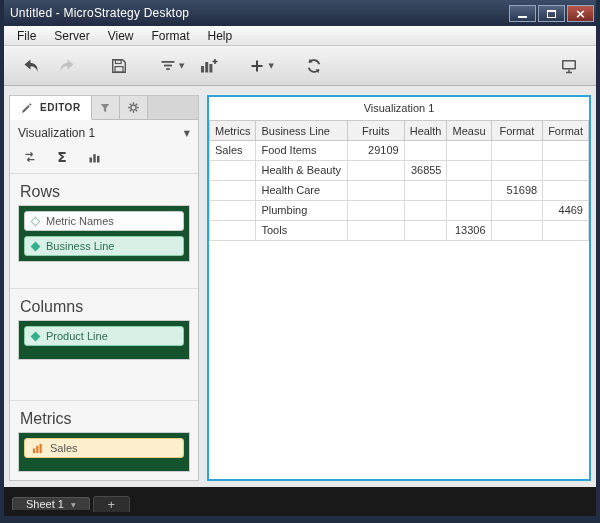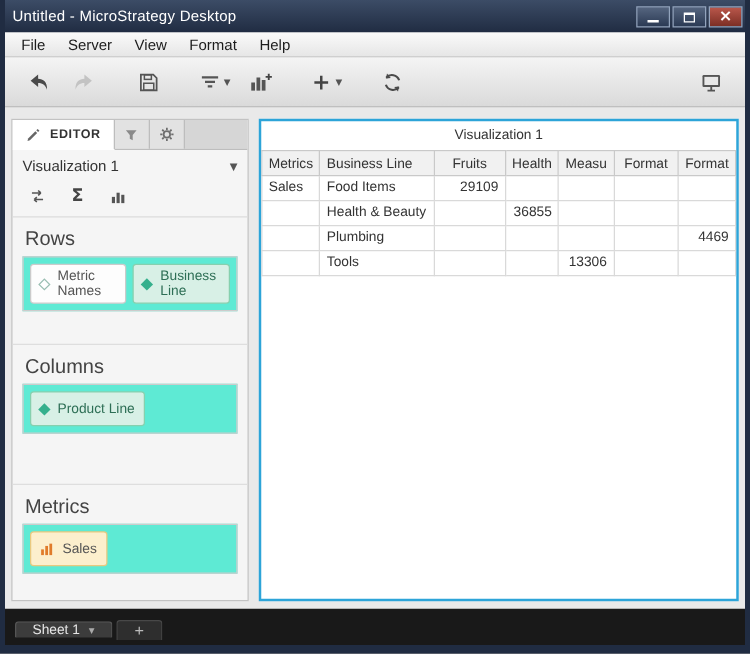--- a/index.html
+++ b/index.html
@@ -89,23 +89,23 @@
     padding: 6px 8px 5px; font-size: 12px; color: #333; cursor: default;
   }
   .viz-select .caret { margin-left: auto; font-size: 8px; color: #555; }
 
   .panel-icons { display: flex; align-items: center; gap: 12px; padding: 2px 10px 6px; border-bottom: 1px solid #dcdcdc; }
   .pi-btn { display: flex; align-items: center; justify-content: center; width: 20px; height: 20px; cursor: default; }
   .sigma { font-size: 14px; color: #444; font-weight: bold; }
 
   .section-label { font-size: 16px; color: #444; padding: 9px 10px 4px; }
   .drop-zone {
-    background: #5eead4; border: 1px solid #cccccc;
+    background: #14532d; border: 1px solid #cccccc;
     margin: 0 8px; padding: 5px;
-    display: flex; flex-direction: row; gap: 5px;
+    display: flex; flex-direction: column; gap: 5px;
   }
   .drop-zone.one { min-height: 40px; }
   .divider { border-top: 1px solid #dedede; margin-top: 26px; }
   .divider.big { margin-top: 40px; }
 
   .pill {
     border-radius: 3px; border: 1px solid #cbcbcb; background: #fdfdfd;
     padding: 3px 7px; font-size: 11px; color: #555;
     display: flex; align-items: center; gap: 7px; cursor: default;
   }
@@ -368,20 +368,29 @@
               <td></td>
               <td>Health &amp; Beauty</td>
               <td class="num"></td>
               <td class="num">36855</td>
               <td class="num"></td>
               <td class="num"></td>
               <td class="num"></td>
             </tr>
             <tr>
               <td></td>
+              <td>Health Care</td>
+              <td class="num"></td>
+              <td class="num"></td>
+              <td class="num"></td>
+              <td class="num">51698</td>
+              <td class="num"></td>
+            </tr>
+            <tr>
+              <td></td>
               <td>Plumbing</td>
               <td class="num"></td>
               <td class="num"></td>
               <td class="num"></td>
               <td class="num"></td>
               <td class="num">4469</td>
             </tr>
             <tr>
               <td></td>
               <td>Tools</td>

